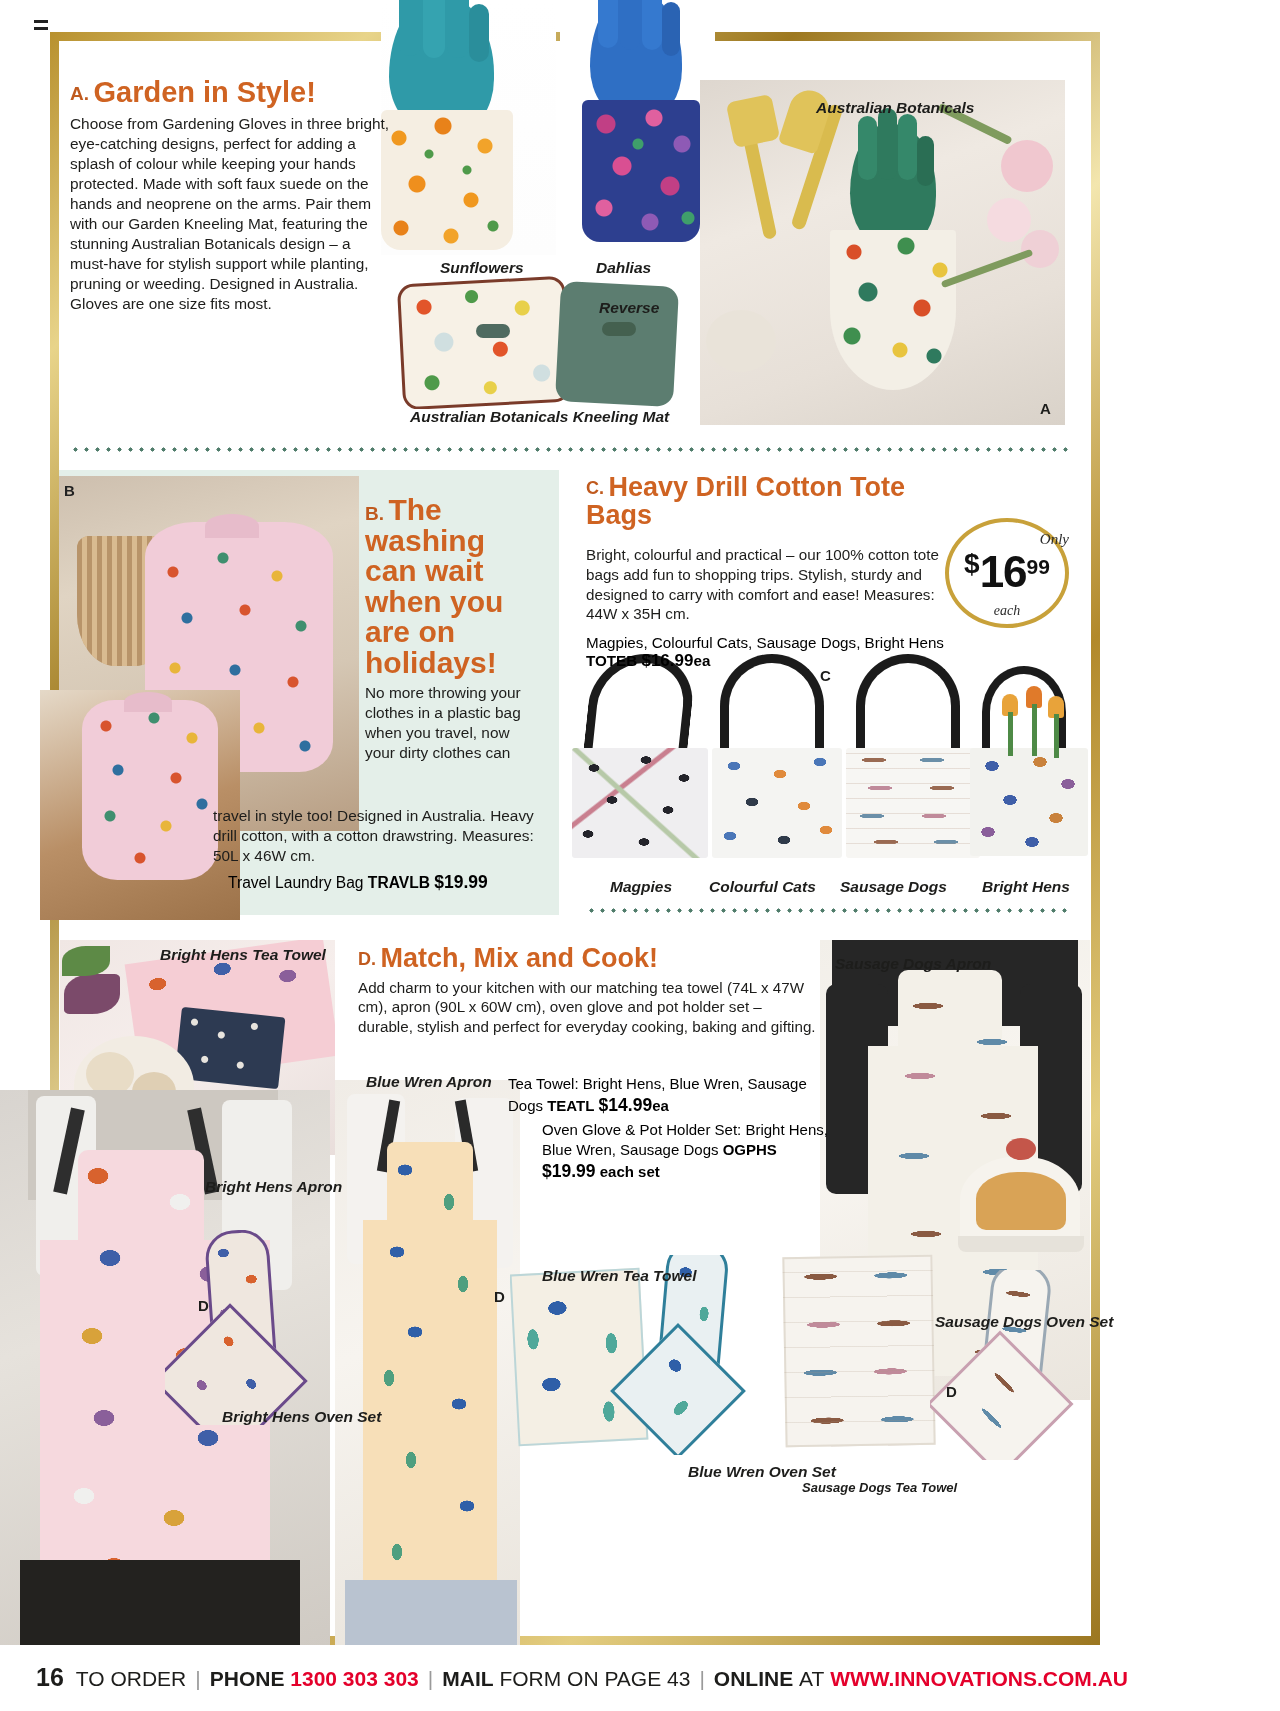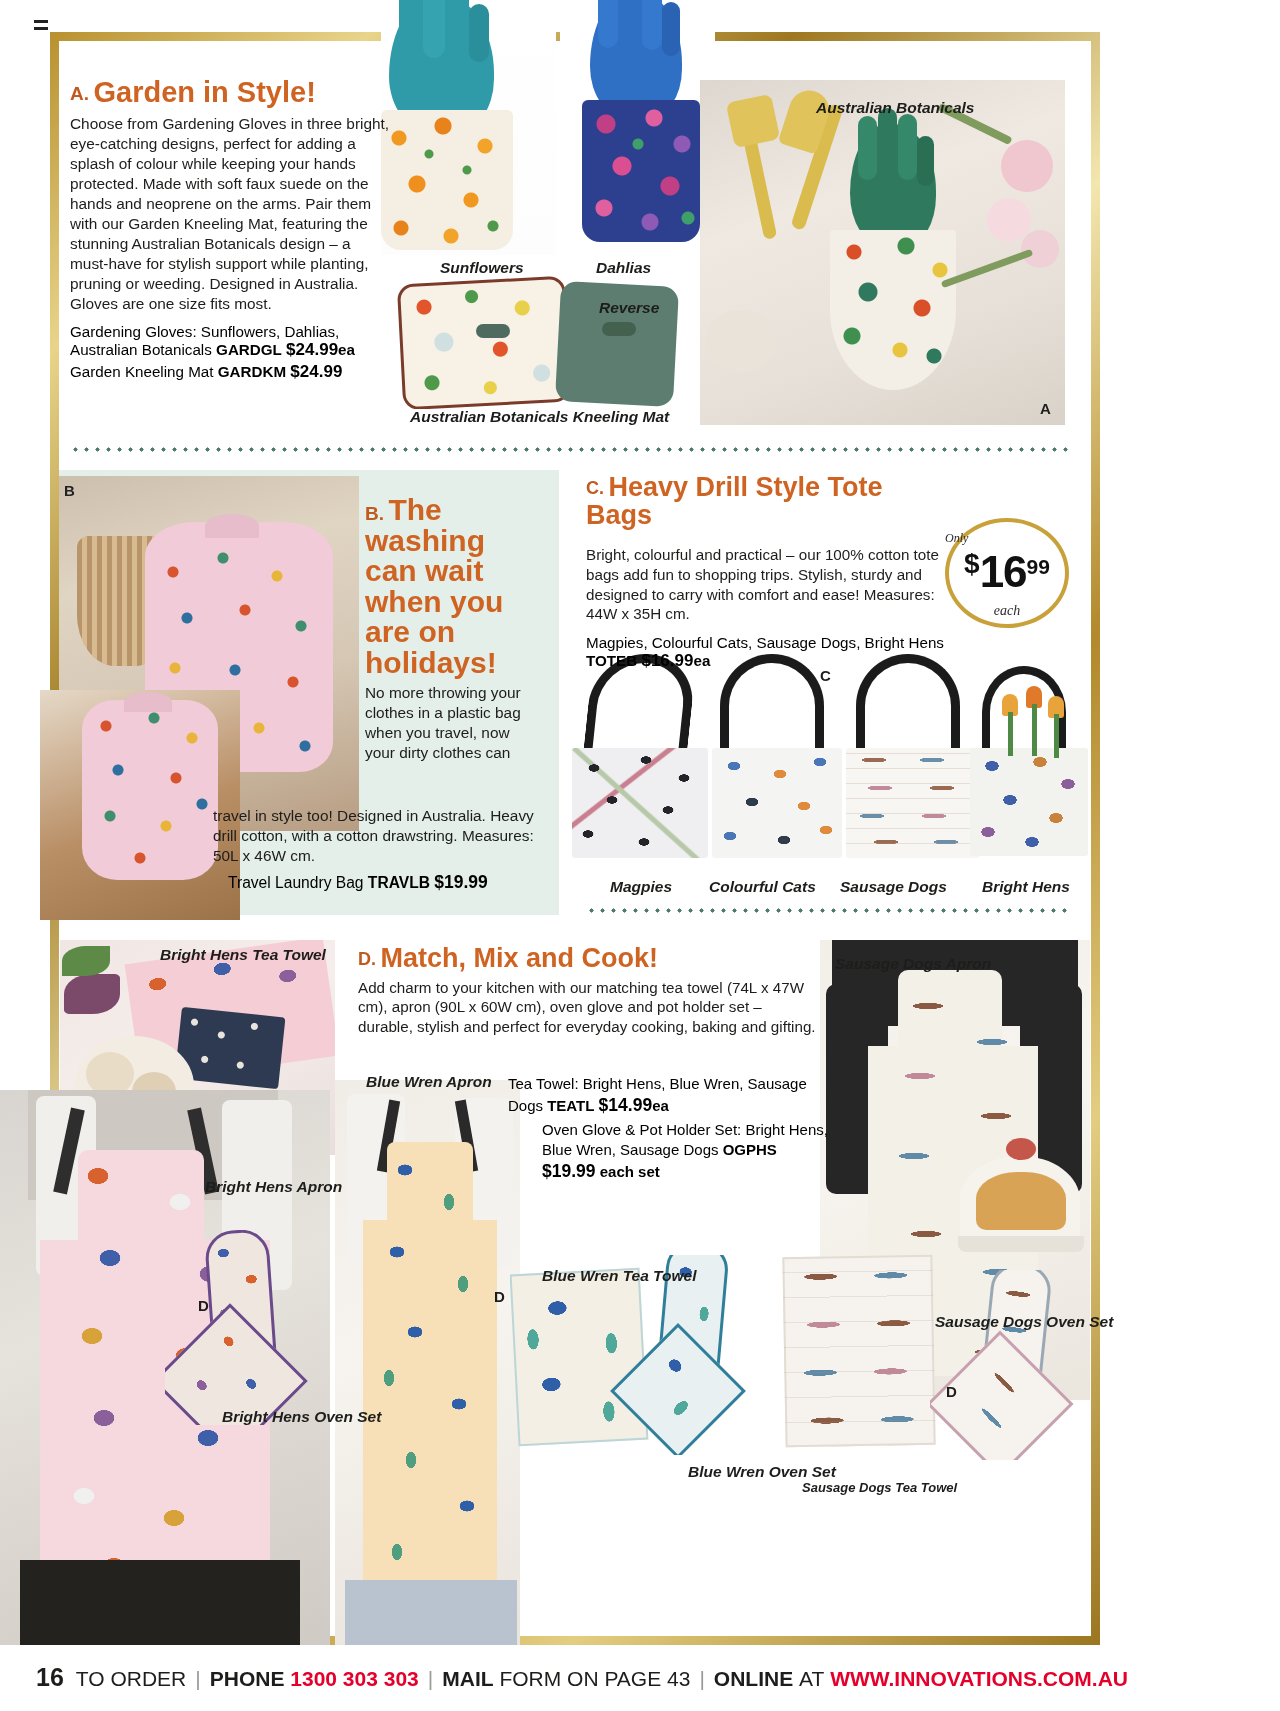--- a/index.html
+++ b/index.html
@@ -86,22 +86,22 @@
     position:absolute; left:945px; top:518px; width:124px; height:110px; z-index:7;
   }
   .badge .ring {
     position:absolute; inset:0; border-radius:50%;
     border:4px solid #c8a13a;
   }
   .badge .ring2 {
     position:absolute; left:5px; top:4px; right:5px; bottom:4px; border-radius:50%;
     border:2px solid #e2c濃; border-color:#ddc070;
   }
-  .badge .only { position:absolute; top:13px; left:0; right:0; text-align:left;
-    font-family:"Liberation Serif", serif; font-style:italic; font-size:12px; color:#2b2b2b;}
+  .badge .only { position:absolute; top:13px; left:0; right:0; text-align:right;
+    font-family:"Liberation Serif", serif; font-style:italic; font-size:15px; color:#2b2b2b;}
   .badge .each { position:absolute; bottom:9px; left:0; right:0; text-align:center;
     font-family:"Liberation Serif", serif; font-style:italic; font-size:14px; color:#2b2b2b;}
   .badge .amt { position:absolute; top:29px; left:0; right:0; text-align:center; color:#111; }
   .badge .amt .dollar { font-size:28px; font-weight:bold; vertical-align:14px;}
   .badge .amt .big { font-size:44px; font-weight:bold; letter-spacing:-1px;}
   .badge .amt .cents { font-size:21px; font-weight:bold; vertical-align:13px;margin-top:28px;}
 
   .photoC { position:absolute; left:570px; top:630px; width:520px; height:245px; z-index:4; overflow:hidden;}
 
   
@@ -235,28 +235,20 @@
   <div class="lbl" style="left:410px;top:408px;font-size:15.5px;">Australian Botanicals Kneeling Mat</div>
   <div class="lbl" style="left:816px;top:99px;font-size:15.5px;">Australian Botanicals</div>
   <div class="corner-tag" style="left:1040px;top:400px;">A</div>
 
   <div id="secA">
     <div>
       <span class="sec-letter letterA">A.</span>
       <h2 class="heading">Garden in Style!</h2>
     </div>
     <p class="body-text">Choose from Gardening Gloves in three bright, eye-catching designs, perfect for adding a splash of colour while keeping your hands protected. Made with soft faux suede on the hands and neoprene on the arms. Pair them with our Garden Kneeling Mat, featuring the stunning Australian Botanicals design – a must-have for stylish support while planting, pruning or weeding. Designed in Australia. Gloves are one size fits most.</p>
-    <div class="price-block">
-      <div><span>Gardening Gloves: Sunflowers, Dahlias, Australian Botanicals</span>
-        <span class="code">GARDGL</span>
-        <span class="amount" style="font-size:17px;">$24.99</span><span class="code">ea</span></div>
-      <div style="margin-top:2px;"><span>Garden Kneeling Mat</span>
-        <span class="code">GARDKM</span>
-        <span class="amount" style="font-size:17px;">$24.99</span></div>
-    </div>
   </div>
 
   <div class="dots" style="left:70px;top:447px;width:1000px;"></div>
 
   <div id="secB-bg"></div>
 
   <div class="photoB1" style="background:linear-gradient(165deg,#cdbfae 0%,#e0d4c3 28%,#d5c7b4 60%,#b79d82 100%);">
     <div style="position:absolute;left:18px;top:60px;width:96px;height:130px;background:#c9a97e;border-radius:12px 12px 40% 40%;"></div>
     <div style="position:absolute;left:18px;top:60px;width:96px;height:130px;border-radius:12px 12px 40% 40%;background:repeating-linear-gradient(90deg,#b8946a 0 5px,#d9bb91 5px 10px);"></div>
     <div style="position:absolute;left:86px;top:46px;width:188px;height:250px;background:#f1ccd8;border-radius:26% 26% 18% 18%/14% 14% 12% 12%;"></div>
@@ -304,21 +296,21 @@
   <div id="secB-wrap">travel in style too! Designed in Australia. Heavy drill cotton, with a cotton drawstring. Measures: 50L x 46W cm.</div>
   <div id="secB-price">
     <span>Travel Laundry Bag</span>
     <span class="code">TRAVLB</span>
     <span class="amount" style="font-size:17.5px;">$19.99</span>
   </div>
 
   <div id="secC">
     <div>
       <span class="sec-letter letterC">C.</span>
-      <h2 class="heading">Heavy Drill Style Tote Bags</h2>
+      <h2 class="heading">Heavy Drill Cotton Tote Bags</h2>
     </div>
     <p class="body-text">Bright, colourful and practical – our 100% cotton tote bags add fun to shopping trips. Stylish, sturdy and designed to carry with comfort and ease! Measures: 44W x 35H cm.</p>
     <div class="price-block">
       <span>Magpies, Colourful Cats, Sausage Dogs, Bright Hens</span>
       <span class="code">TOTEB</span>
       <span class="amount" style="font-size:17px;">$16.99</span><span class="code">ea</span>
     </div>
   </div>
 
   <div class="badge">

